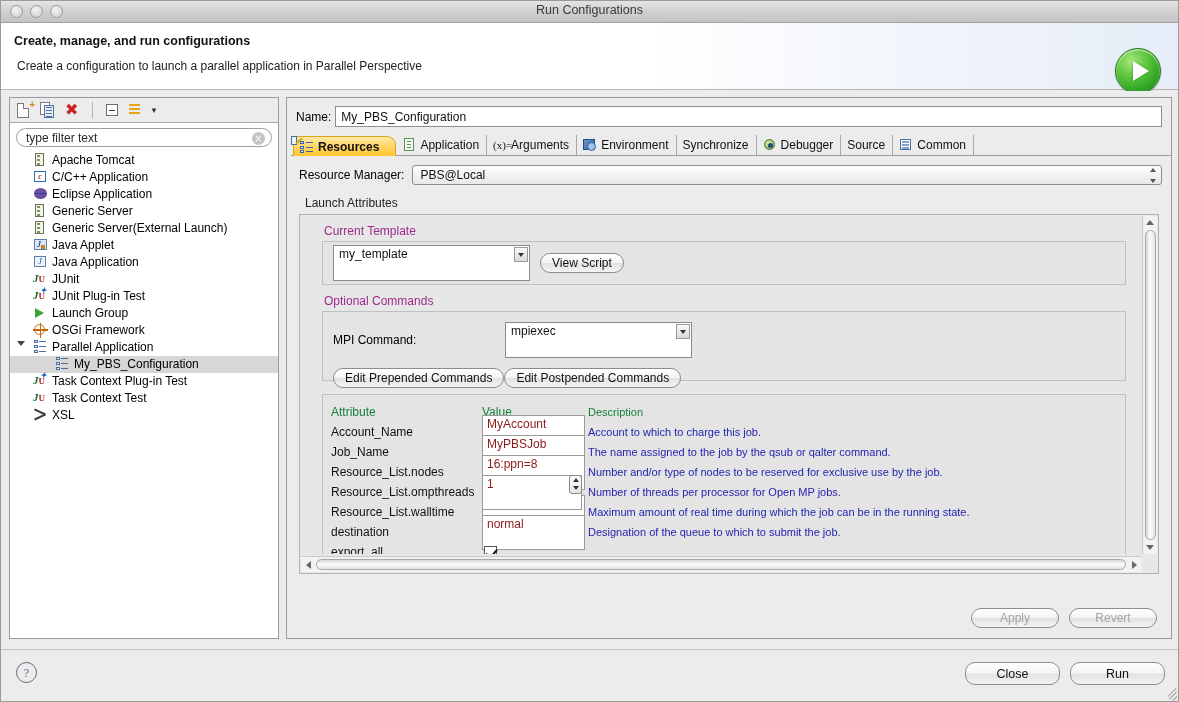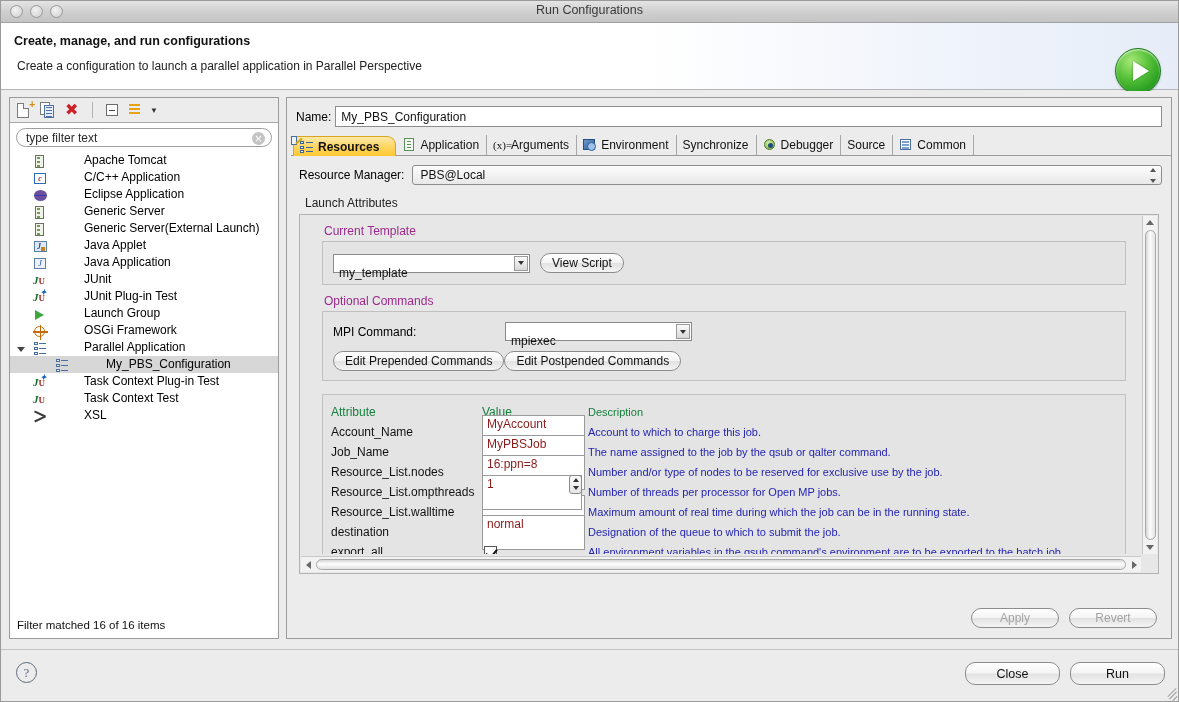--- a/index.html
+++ b/index.html
@@ -118,22 +118,22 @@
   }
   #filter-clear {
     position:absolute; right:6px; top:3px;
     width:13px;height:13px;border-radius:50%;
     background:#c3c3c3; color:#fff; font-size:10px; line-height:13px;
     text-align:center; font-family:"DejaVu Sans",sans-serif;
   }
 
   #tree { padding:2px 0 0 0; height:446px; overflow:hidden; }
   .tree-row {
-    height:17px; display:flex; align-items:flex-end;
-    padding-left:22px; font-size:12px; color:#000; white-space:nowrap;gap:32px;
+    height:17px; display:flex; align-items:flex-start;
+    padding-left:22px; font-size:12px; color:#000; white-space:nowrap;
   }
   .tree-row.child { padding-left:44px; }
   .tree-row.selected { background:#d7d7d7; }
   .tree-arrow {
     position:absolute; margin-left:-15px; width:0;height:0;
     border-left:5px solid #444; border-top:4px solid transparent; border-bottom:4px solid transparent;
   }
   .tree-arrow.open {
     border-left:4px solid transparent; border-right:4px solid transparent;
     border-top:5px solid #444; margin-top:2px;
@@ -249,22 +249,22 @@
     border:1px solid #b2b2b2; background:#e7e7e7;
   }
   #scroll-area { position:absolute; left:0; top:0; right:18px; bottom:19px; overflow:hidden; }
 
   .sec-title { color:#9c2a8c; font-size:12px; margin:9px 0 3px 24px; }
   .sec-box {
     margin:0 14px 0 22px; border:1px solid #c0c0c0; background:#e4e4e4;
   }
   #tmpl-box { height:44px; display:flex; align-items:center; padding-left:10px; gap:10px; }
   .combo {
-    height:19px; background:#fff; border:1px solid #8a8a8a;
-    font-size:12px; color:#111; padding:11px 0 0 5px; position:relative;
+    height:36px; background:#fff; border:1px solid #8a8a8a;
+    font-size:12px; color:#111; padding:1px 0 0 5px; position:relative;
   }
   .combo .arrowbtn {
     position:absolute; right:1px; top:1px; width:14px; height:15px;
     background:linear-gradient(to bottom,#fafafa,#d9d9d9); border:1px solid #9a9a9a;
     display:flex;align-items:center;justify-content:center;
   }
   .combo .arrowbtn b { width:0;height:0;border-left:3.5px solid transparent;border-right:3.5px solid transparent;border-top:4px solid #333; }
   .btn {
     height:20px; padding:0 11px; border-radius:10px;
     background:linear-gradient(to bottom,#ffffff 0%,#f4f4f4 48%,#e2e2e2 52%,#f4f4f4 100%);
@@ -561,21 +561,20 @@
 
         <div class="tree-row">
           <span class="tree-ico">
               <i class="ti-xsl"></i>
             </span>
           <span class="tree-label">XSL</span>
         </div>
 
       </div>
 
-      <div id="filter-status">Filter matched 16 of 16 items</div>
     </div>
 
     <div id="right-pane">
 
       <div class="name-row">
         <label>Name:</label>
         <input id="name-input" type="text" value="My_PBS_Configuration" style="">
       </div>
 
       <div id="tabs">
@@ -737,21 +736,20 @@
                   <div class="vfield">normal</div>
                 </div>
               <div class="col-desc">Designation of the queue to which to submit the job.</div>
             </div>
 
             <div class="attr-row">
               <div class="col-attr">export_all</div>
               <div class="col-val">
                   <div class="vcheck"></div>
                 </div>
-              <div class="col-desc">All environment variables in the qsub command's environment are to be exported to the batch job.</div>
             </div>
           </div>
 
         </div>
 
         <div class="vscroll">
           <div class="ar">
               <b class="u"></b>
             </div>
           <div class="thumb"></div>

